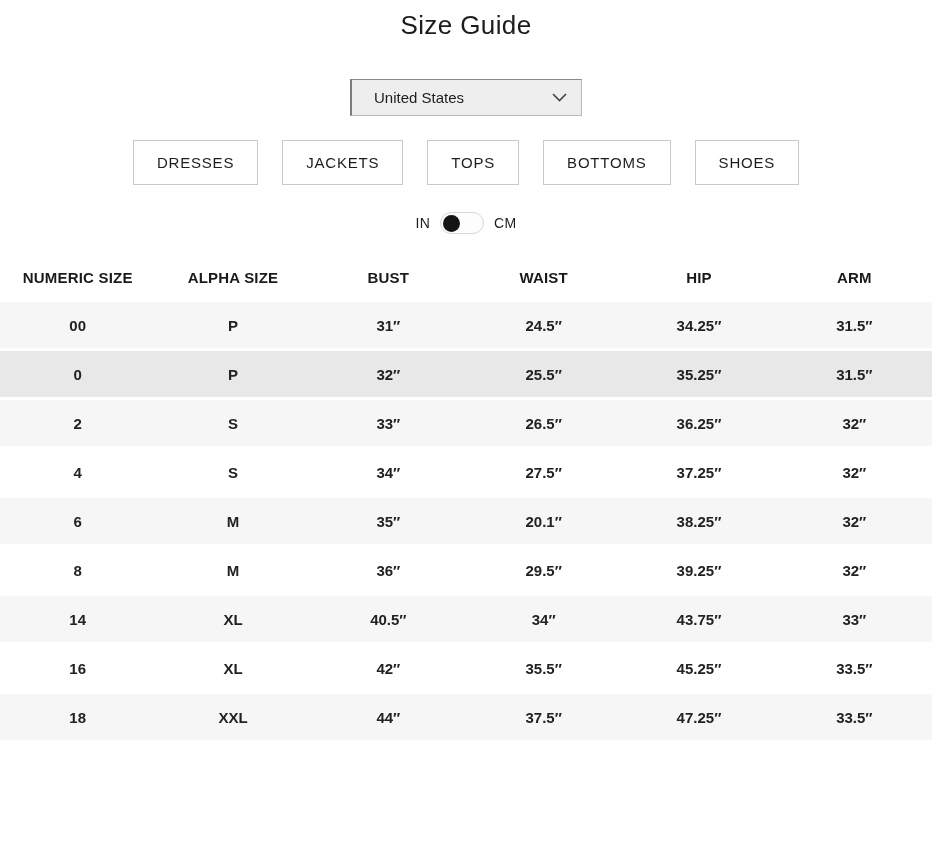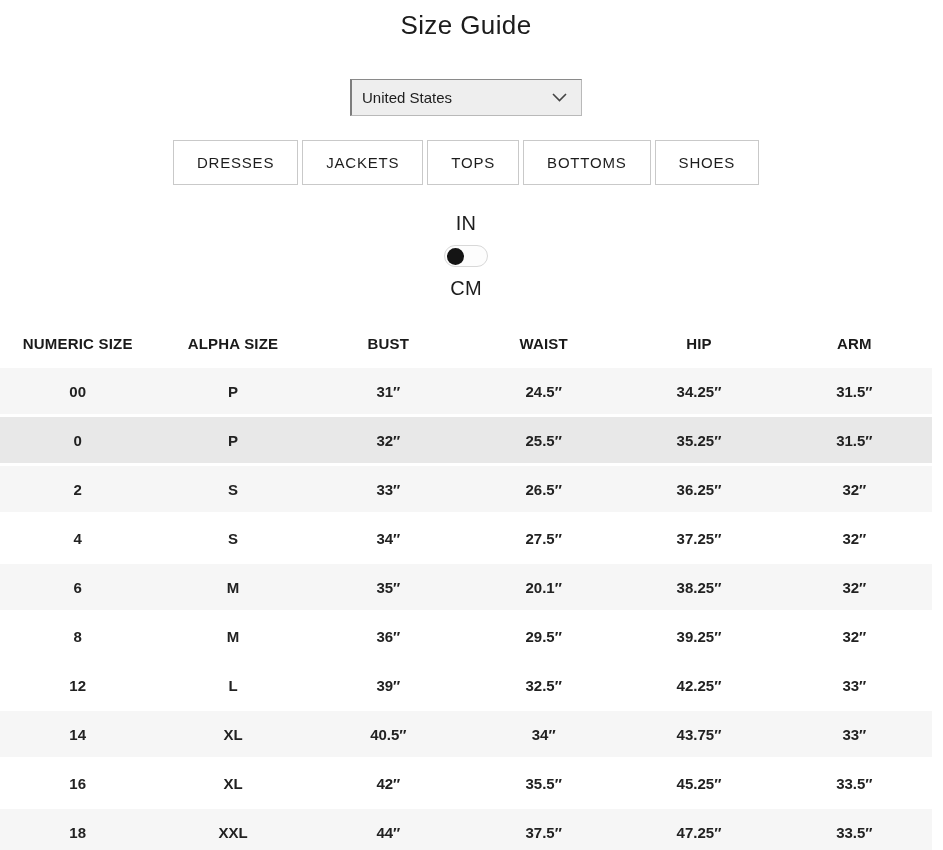--- a/index.html
+++ b/index.html
@@ -18,33 +18,33 @@
   h1{
     text-align:center;font-size:26px;font-weight:500;
     margin:10px 0 0;letter-spacing:0.4px;color:#1c1c1c;
   }
   .select-row{display:flex;justify-content:center;margin-top:38px;}
   .select{
     width:232px;height:37px;box-sizing:border-box;
     background:#eeeeee;
     border:1px solid #b9b9b9;border-top-color:#8a8a8a;border-left:2px solid #7d7d7d;
     display:flex;align-items:center;justify-content:space-between;
-    padding:0 14px 0 10px;font-size:15px;cursor:pointer;user-select:none;
+    padding:0 14px 0 22px;font-size:15px;cursor:pointer;user-select:none;
   }
   .select svg{flex:0 0 auto;display:block;}
-  .tabs{display:flex;justify-content:center;gap:4px;margin-top:24px;}
+  .tabs{display:flex;justify-content:center;gap:24px;margin-top:24px;}
   .tab{
     height:45px;padding:0 23px;background:#fff;
     border:1px solid var(--btn-border);border-radius:0;
     font-family:inherit;font-size:15px;letter-spacing:0.8px;
     color:var(--text);cursor:pointer;
   }
   .toggle-row{
     display:flex;justify-content:center;align-items:center;
-    gap:10px;margin-top:27px;font-size:20px;letter-spacing:0.3px;flex-direction:column;
+    gap:10px;margin-top:27px;font-size:14px;letter-spacing:0.3px;
   }
   .switch{
     width:44px;height:22px;box-sizing:border-box;position:relative;
     border:1px solid #d8d8d8;border-radius:12px;background:#fdfdfd;cursor:pointer;
   }
   .knob{
     width:17px;height:17px;border-radius:50%;
     background:#141414;position:absolute;left:2px;top:1.5px;
   }
   table{
@@ -149,28 +149,20 @@
           <td>32″</td>
         </tr>
         <tr class="plain">
           <td>8</td>
           <td>M</td>
           <td>36″</td>
           <td>29.5″</td>
           <td>39.25″</td>
           <td>32″</td>
         </tr>
-        <tr class="plain">
-          <td>12</td>
-          <td>L</td>
-          <td>39″</td>
-          <td>32.5″</td>
-          <td>42.25″</td>
-          <td>33″</td>
-        </tr>
         <tr class="striped">
           <td>14</td>
           <td>XL</td>
           <td>40.5″</td>
           <td>34″</td>
           <td>43.75″</td>
           <td>33″</td>
         </tr>
         <tr class="plain">
           <td>16</td>

